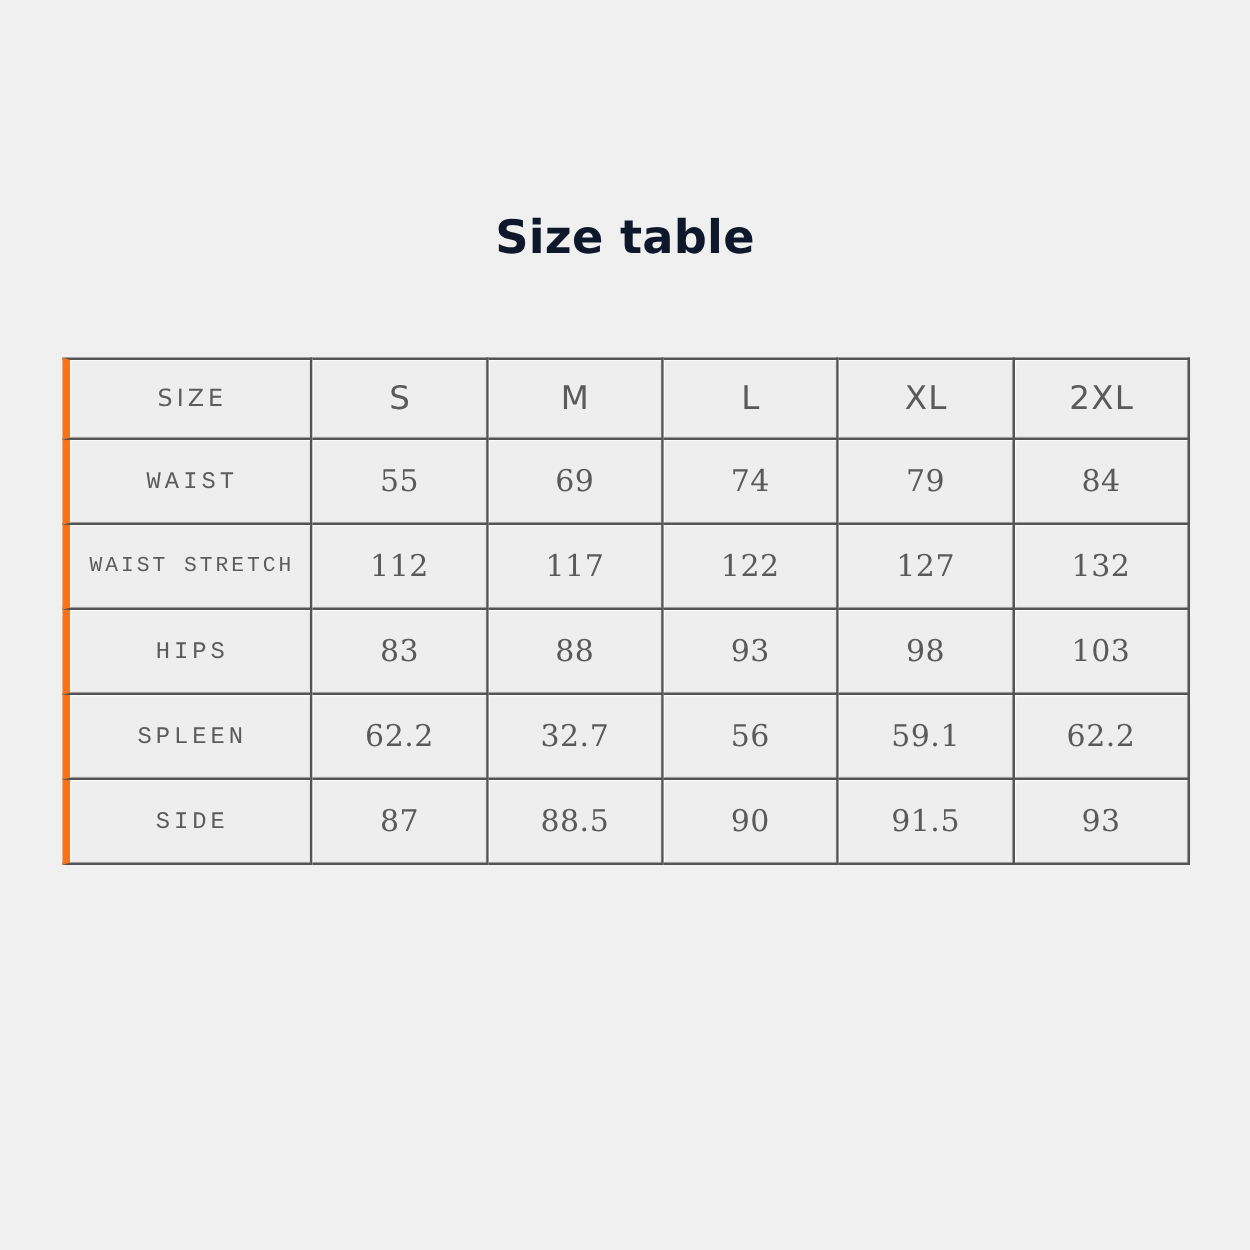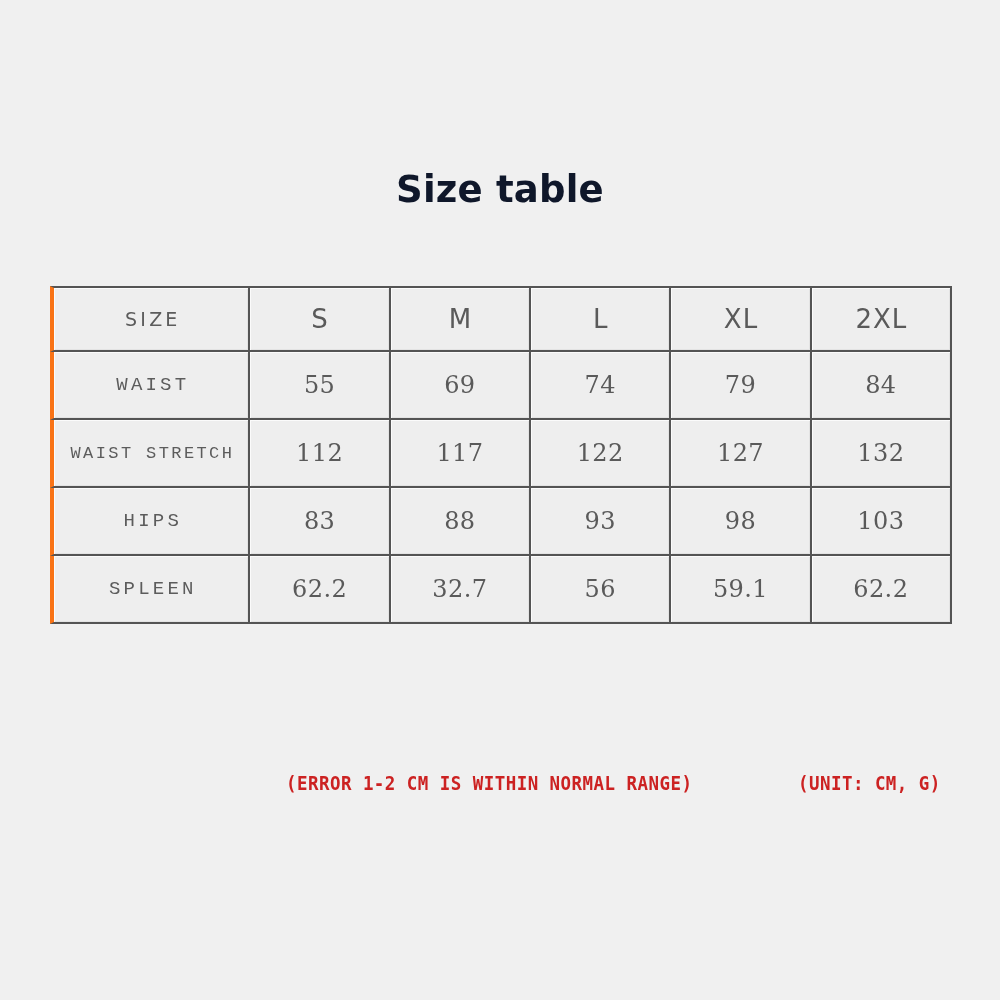--- a/index.html
+++ b/index.html
@@ -49,21 +49,21 @@
   #size-table td {
     border-right: 2px solid #545454;
     border-bottom: 2px solid #545454;
     background: #eeeeee;
     box-shadow: inset 1px 1px 0 #fbfbfb, inset -1px -1px 0 #e3e3e3;
     text-align: center;
     vertical-align: middle;
     padding: 0;
   }
   #size-table tr td:first-child {
-    border-left: 4px solid #f97316;
+    border-left: 6px solid #f97316;
   }
   #size-table tr:first-child td {
     border-top: 2px solid #545454;
   }
 
   
   .col-label { width: 200px; }
   .col-size  { width: 140px; }
 
   
@@ -187,21 +187,25 @@
       <tr class="r-body">
         <td class="row-label">SPLEEN</td>
         <td class="cell-val">62.2</td>
         <td class="cell-val">32.7</td>
         <td class="cell-val">56</td>
         <td class="cell-val">59.1</td>
         <td class="cell-val">62.2</td>
       </tr>
 
 
+      <tr class="r-body">
+        <td class="row-label">SIDE</td>
+        <td class="cell-val">87</td>
+        <td class="cell-val">88.5</td>
+        <td class="cell-val">90</td>
+        <td class="cell-val">91.5</td>
+        <td class="cell-val">93</td>
+      </tr>
     </tbody>
   </table>
 
-  <div id="footnotes">
-    <div class="note" id="note-error">(ERROR 1-2 CM IS WITHIN NORMAL RANGE)</div>
-    <div class="note" id="note-unit">(UNIT: CM, G)</div>
-  </div>
 
 </div>
 
 </body></html>

